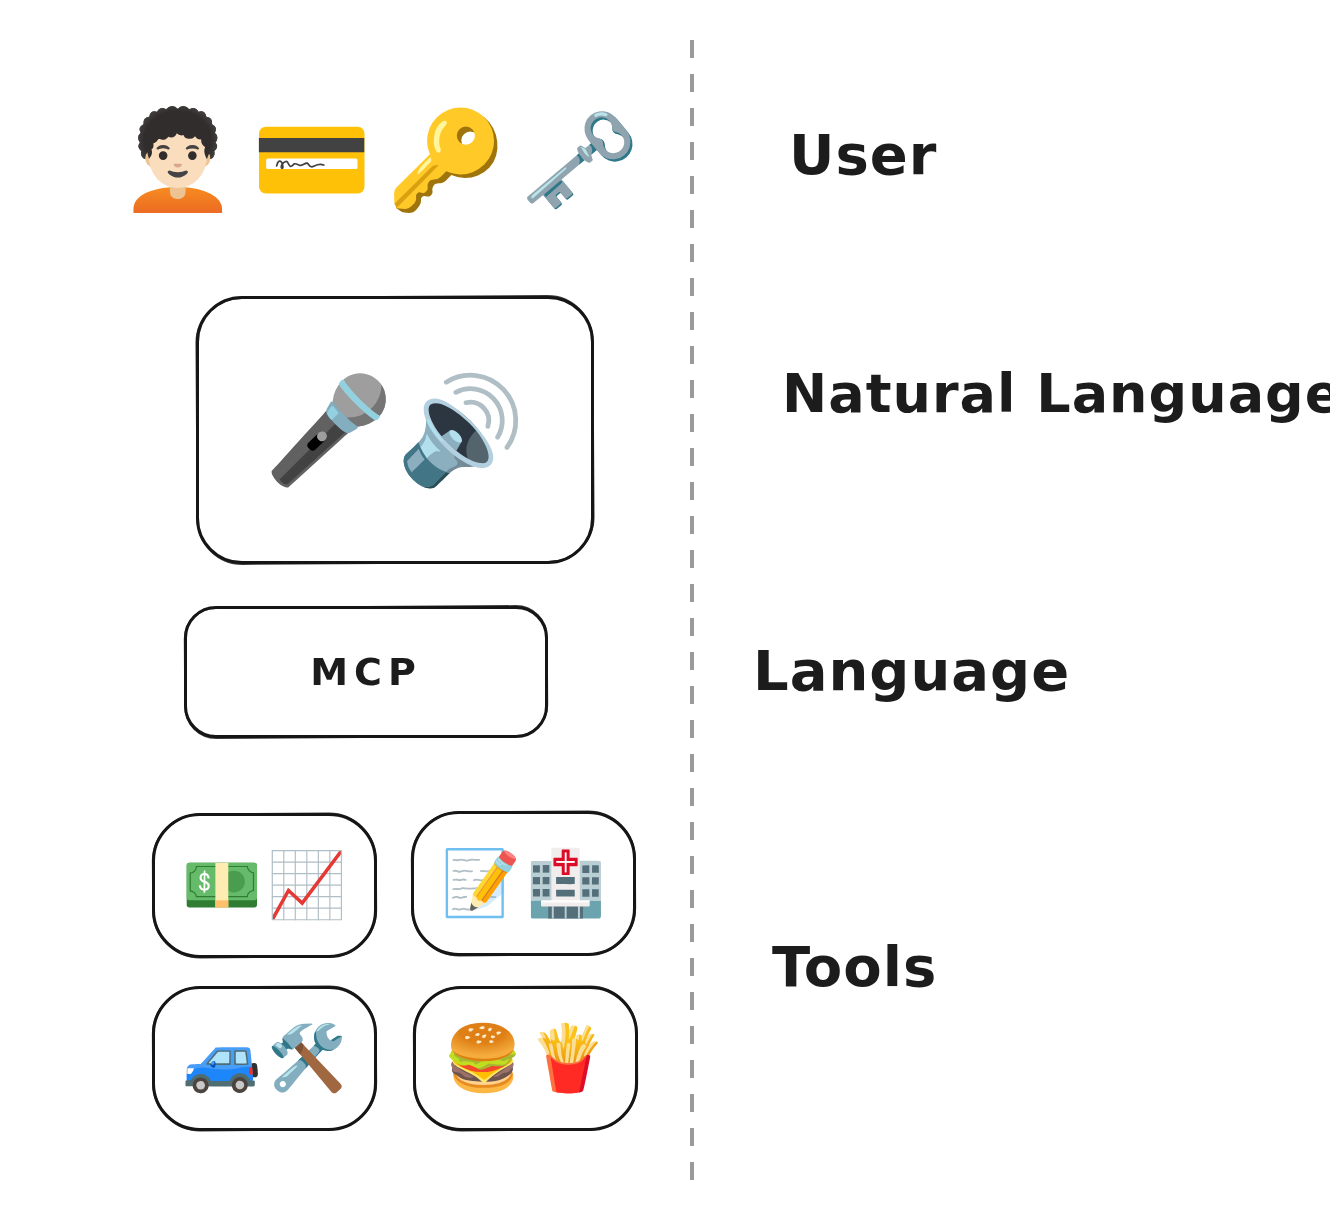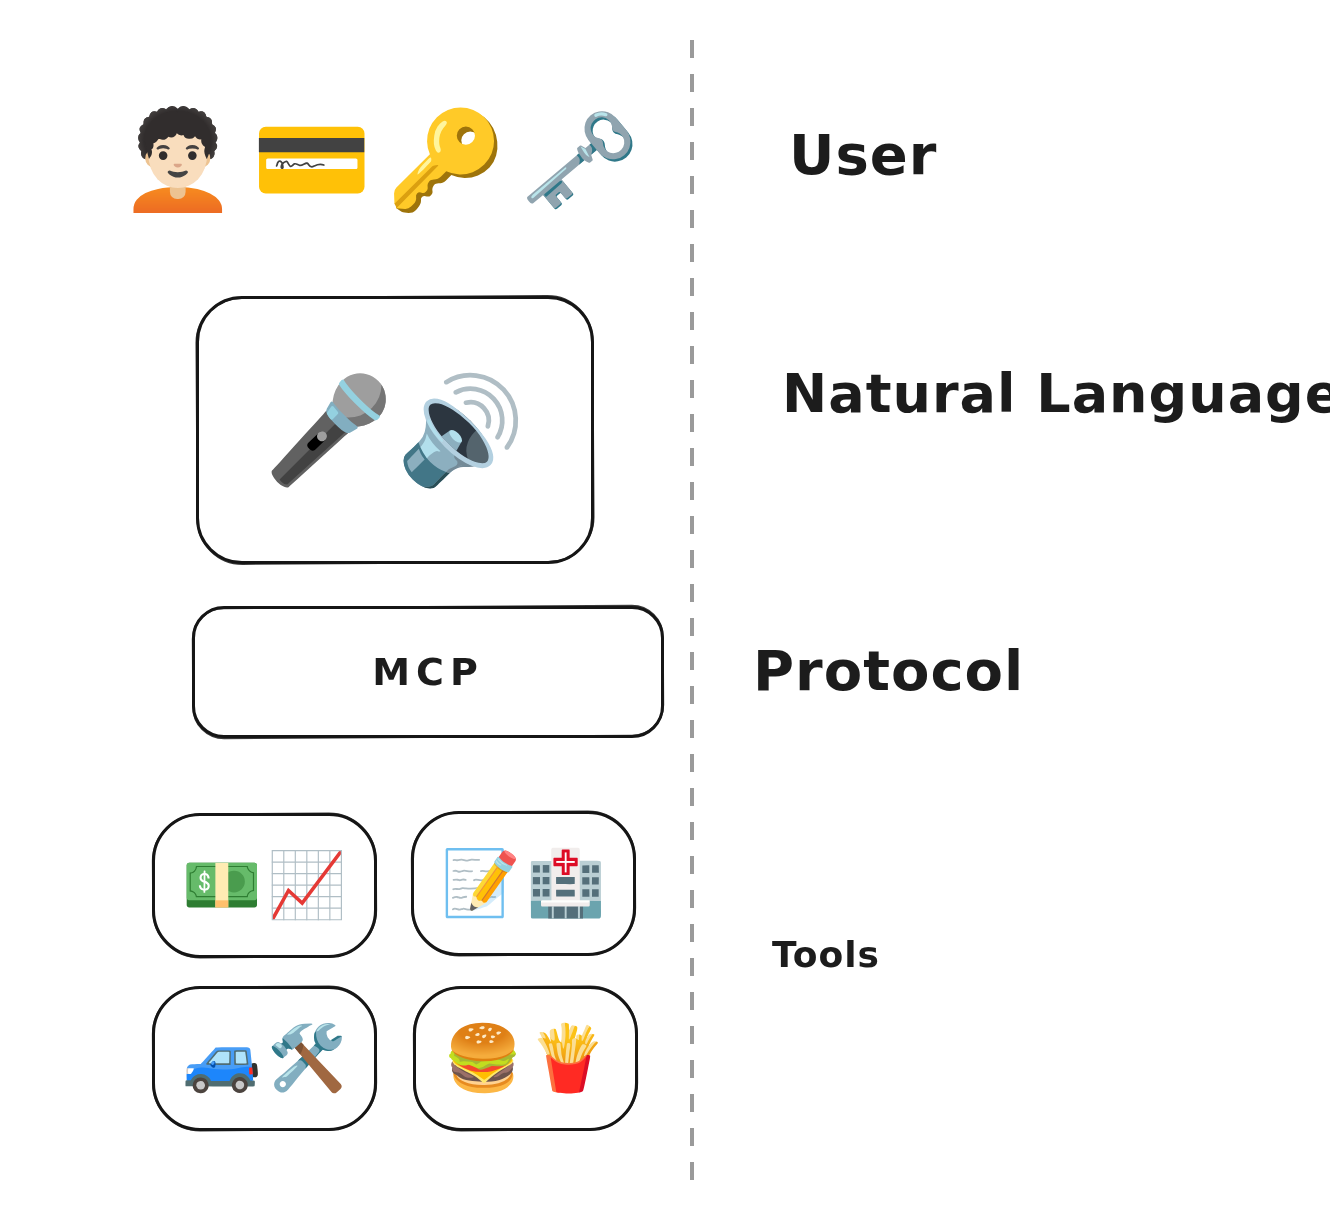--- a/index.html
+++ b/index.html
@@ -44,21 +44,21 @@
     opacity: 0.85;
   }
 
   .nli-box  { left: 196px; top: 296px; width: 398px; height: 268px; border-radius: 46px; }
   .nli-icons {
     position: absolute; inset: 0;
     display: flex; justify-content: center; align-items: center;
     gap: 2px; font-size: 104px;
   }
 
-  .mcp-box { left: 192px; top: 606px; width: 472px; height: 132px; border-radius: 32px; }
+  .mcp-box { left: 184px; top: 606px; width: 364px; height: 132px; border-radius: 32px; }
   .mcp-text {
     position: absolute; inset: 0;
     display: flex; justify-content: center; align-items: center;
     font-size: 38px; font-weight: 700; letter-spacing: 6px;
   }
 
   .tool-box { width: 225px; height: 145px; border-radius: 48px; }
   .tool-box.t1 { left: 152px; top: 813px; }
   .tool-box.t2 { left: 411px; top: 811px; }
   .tool-box.t3 { left: 152px; top: 986px; }
@@ -85,21 +85,21 @@
   .hand-label {
     position: absolute;
     font-weight: 600;
     color: #1c1c1c;
     letter-spacing: 1px;
     white-space: nowrap;
   }
   .label-user     { left: 750px; top: 122px; font-size: 56px; margin-left: 39px; }
   .label-nli      { left: 782px; top: 356px; font-size: 54px; line-height: 76px; }
   .label-protocol { left: 753px; top: 638px; font-size: 56px; }
-  .label-tools    { left: 772px; top: 934px; font-size: 36px; text-align: center; }
+  .label-tools    { left: 772px; top: 934px; font-size: 56px; text-align: center; }
 </style>
 </head>
 <body>
 
 <div id="canvas">
 
   <div class="user-row">
     <span>🧑🏻‍🦱</span>
     <span>💳</span>
     <span>🔑</span>
@@ -146,17 +146,17 @@
   </div>
 
   <div class="divider"></div>
 
   <div class="hand-label label-user">User</div>
 
   <div class="hand-label label-nli">
     <div>Natural Language</div>
   </div>
 
-  <div class="hand-label label-protocol">Protocol</div>
+  <div class="hand-label label-protocol">Language</div>
 
   <div class="hand-label label-tools">Tools</div>
 
 </div>
 
 </body></html>

